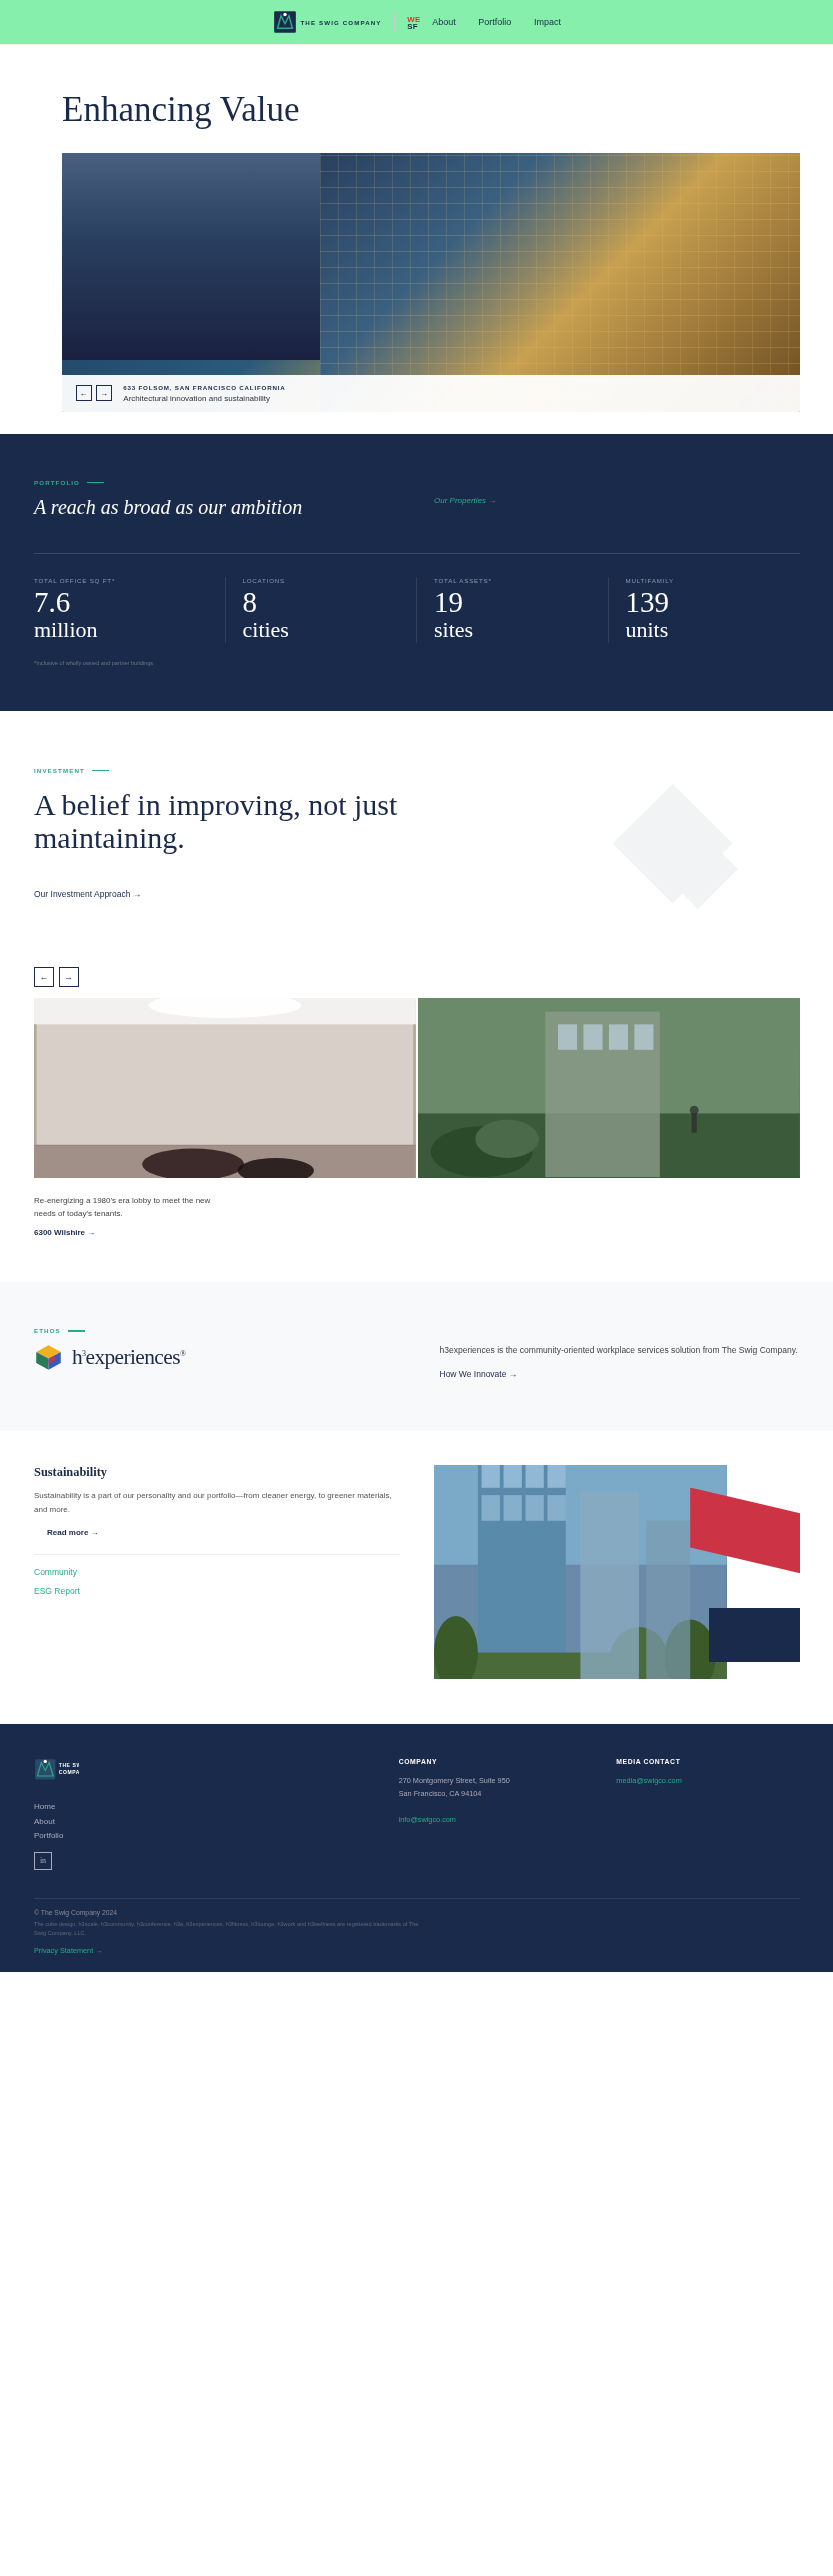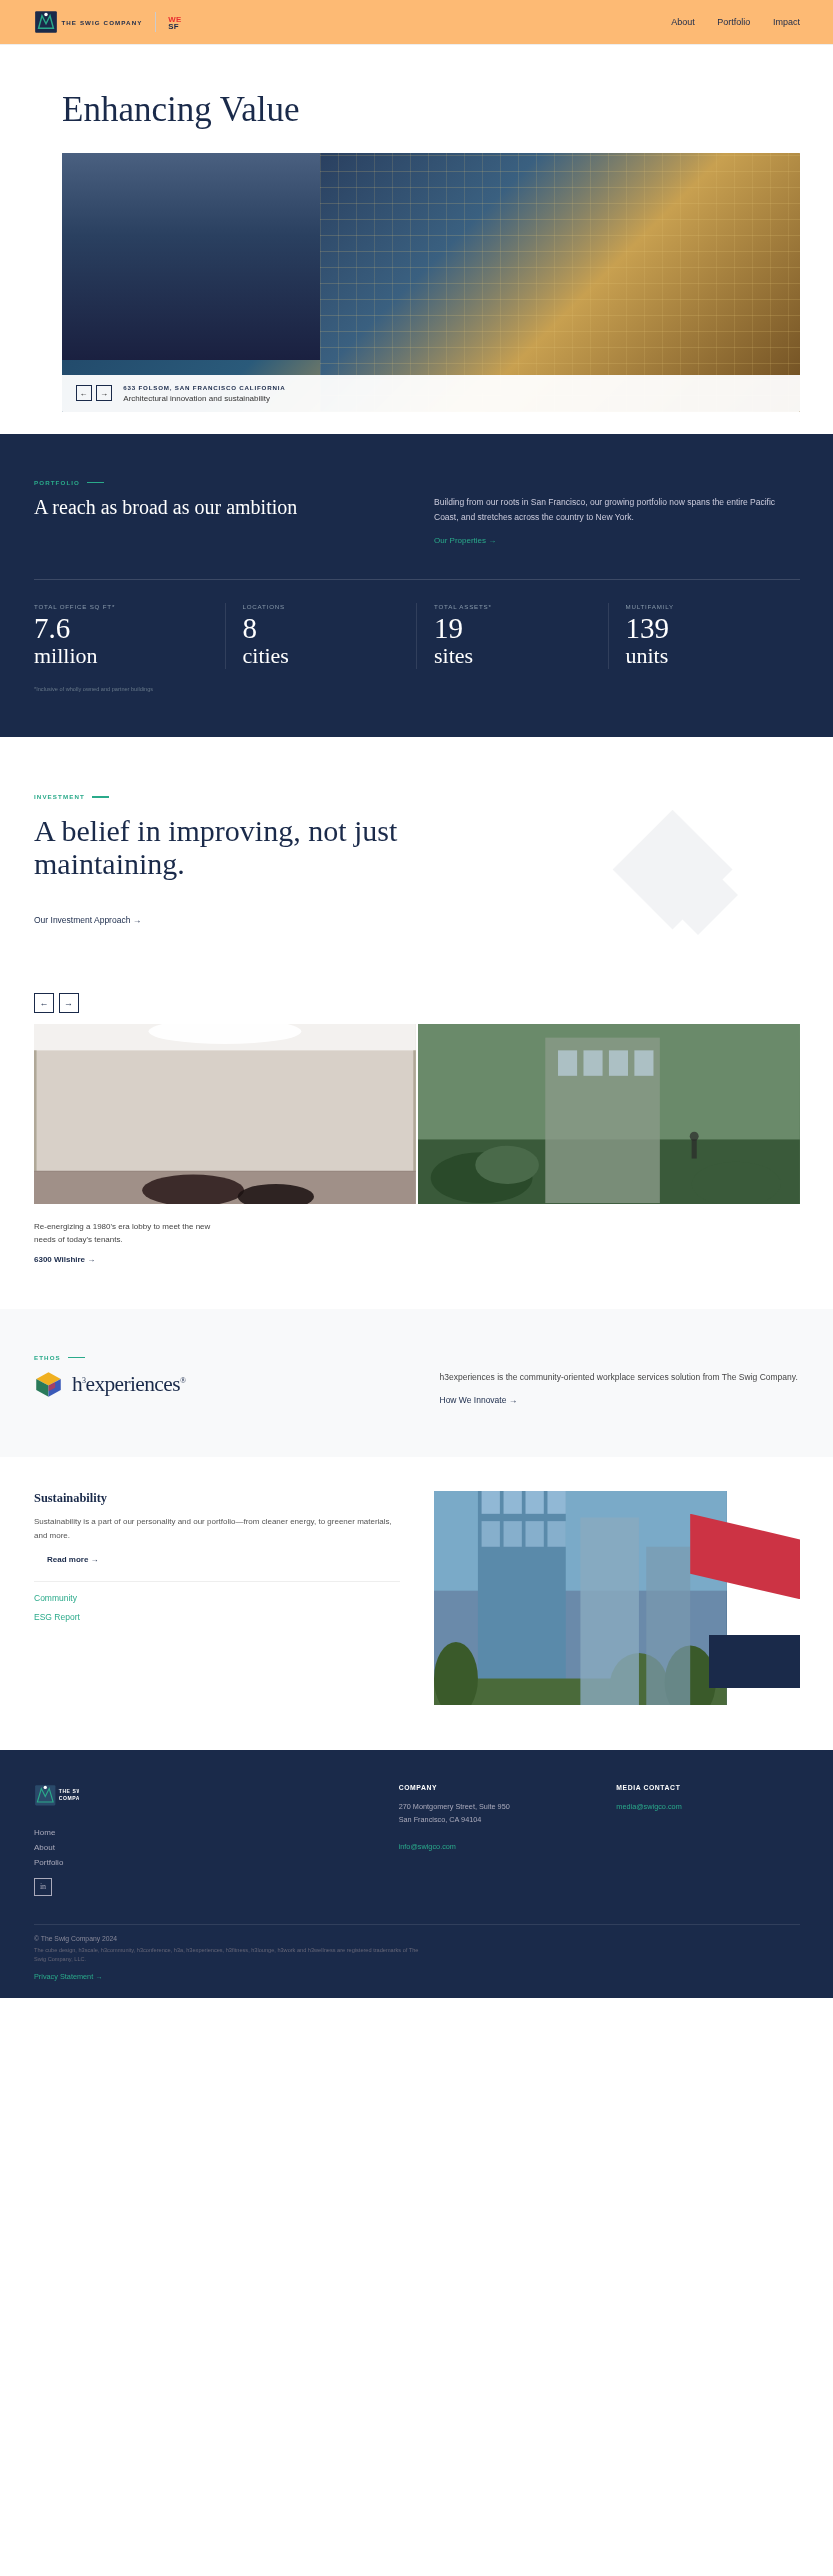--- a/index.html
+++ b/index.html
@@ -2,23 +2,23 @@
 <html style="font-size:9px"><head>
   <meta charset="utf-8">
   <style>
     * { margin: 0; padding: 0; box-sizing: border-box; }
     body { font-family: 'Georgia', serif; color: #1a2a4a; background: #fff; width: 834px; }
 
     
     .header {
       display: flex;
       align-items: center;
-      justify-content: space-between;
+      justify-content: center;
       padding: 10px 34px;
-      background: #fdba74;
+      background: #86efac;
       border-bottom: 0.6px solid #eee;
       position: sticky;
       top: 0;
       z-index: 100;
     }
     .logo-area {
       display: flex;
       align-items: center;
       gap: 8px;
     }
@@ -176,20 +176,21 @@
       display: inline-block;
       width: 17px;
       height: 1.1px;
       background: #2aaa8a;
     }
     .portfolio-content {
       display: grid;
       grid-template-columns: 1fr 1fr;
       gap: 34px;
       margin-bottom: 34px;
+      font-style: italic;
     }
     .portfolio-headline {
       font-size: 20px;
       font-weight: 300;
       color: #fff;
       line-height: 1.2;
     }
     .portfolio-desc {
       font-family: Arial, sans-serif;
       font-size: 8.5px;
@@ -670,21 +671,20 @@
   </div>
 </section>
 
 <section class="portfolio-section">
   <div class="section-label">PORTFOLIO</div>
   <div class="portfolio-content">
     <div class="portfolio-left">
       <h2 class="portfolio-headline">A reach as broad as our ambition</h2>
     </div>
     <div class="portfolio-right">
-      <p class="portfolio-desc">Building from our roots in San Francisco, our growing portfolio now spans the entire Pacific Coast, and stretches across the country to New York.</p>
       <a class="link-arrow">Our Properties →</a>
     </div>
   </div>
   <div class="stats-grid">
     <div class="stat-item">
       <div class="stat-label">TOTAL OFFICE SQ FT*</div>
       <div class="stat-number">7.6</div>
       <span class="stat-unit">million</span>
     </div>
     <div class="stat-item">

